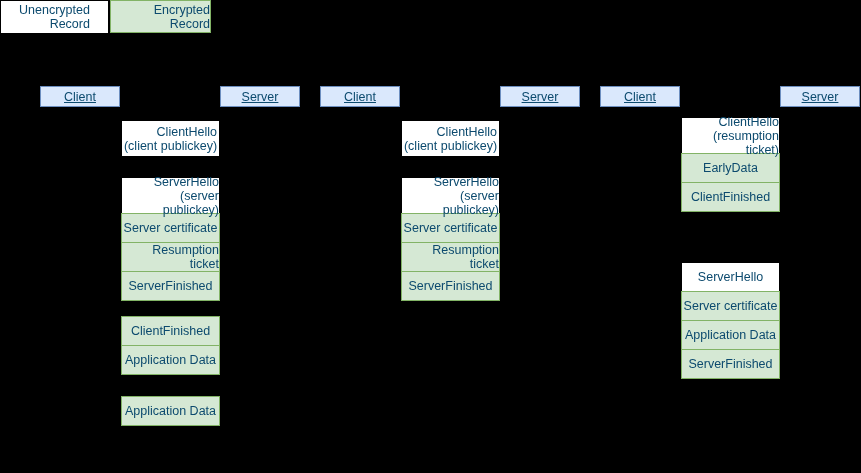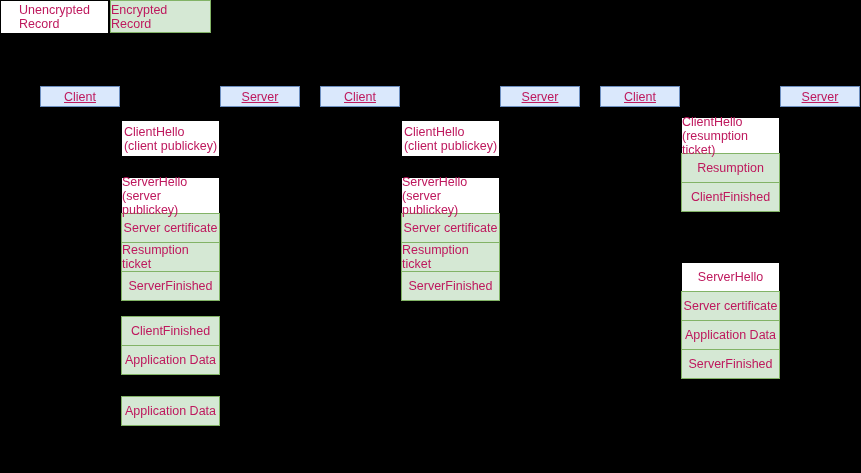--- a/index.html
+++ b/index.html
@@ -25,24 +25,24 @@
     background: #000000;
   }
 
   
   .box {
     position: absolute;
     box-sizing: border-box;
     display: flex;
     align-items: center;
     justify-content: center;
-    text-align: left;
+    text-align: right;
     font-size: 12.5px;
     line-height: 14px;
-    color: #be185d;
+    color: #0c4a6e;
     white-space: pre-line;
   }
 
   .box.plain {
     background: #ffffff;
     border: 1px solid #000000;
   }
 
   .box.enc {
     background: #d5e8d4;
@@ -137,21 +137,21 @@
       <div class="box plain h-tall">ServerHello
 (server publickey)</div>
       <div class="box enc h-std">Server certificate</div>
       <div class="box enc h-std">Resumption ticket</div>
       <div class="box enc h-std">ServerFinished</div>
     </div>
 
   <div class="stack" style="left:681px; top:117px">
       <div class="box plain h-tall">ClientHello
 (resumption ticket)</div>
-      <div class="box enc h-std">Resumption</div>
+      <div class="box enc h-std">EarlyData</div>
       <div class="box enc h-std">ClientFinished</div>
     </div>
 
   <div class="stack" style="left:681px; top:262px">
       <div class="box plain h-std">ServerHello</div>
       <div class="box enc h-std">Server certificate</div>
       <div class="box enc h-std">Application Data</div>
       <div class="box enc h-std">ServerFinished</div>
     </div>
 

